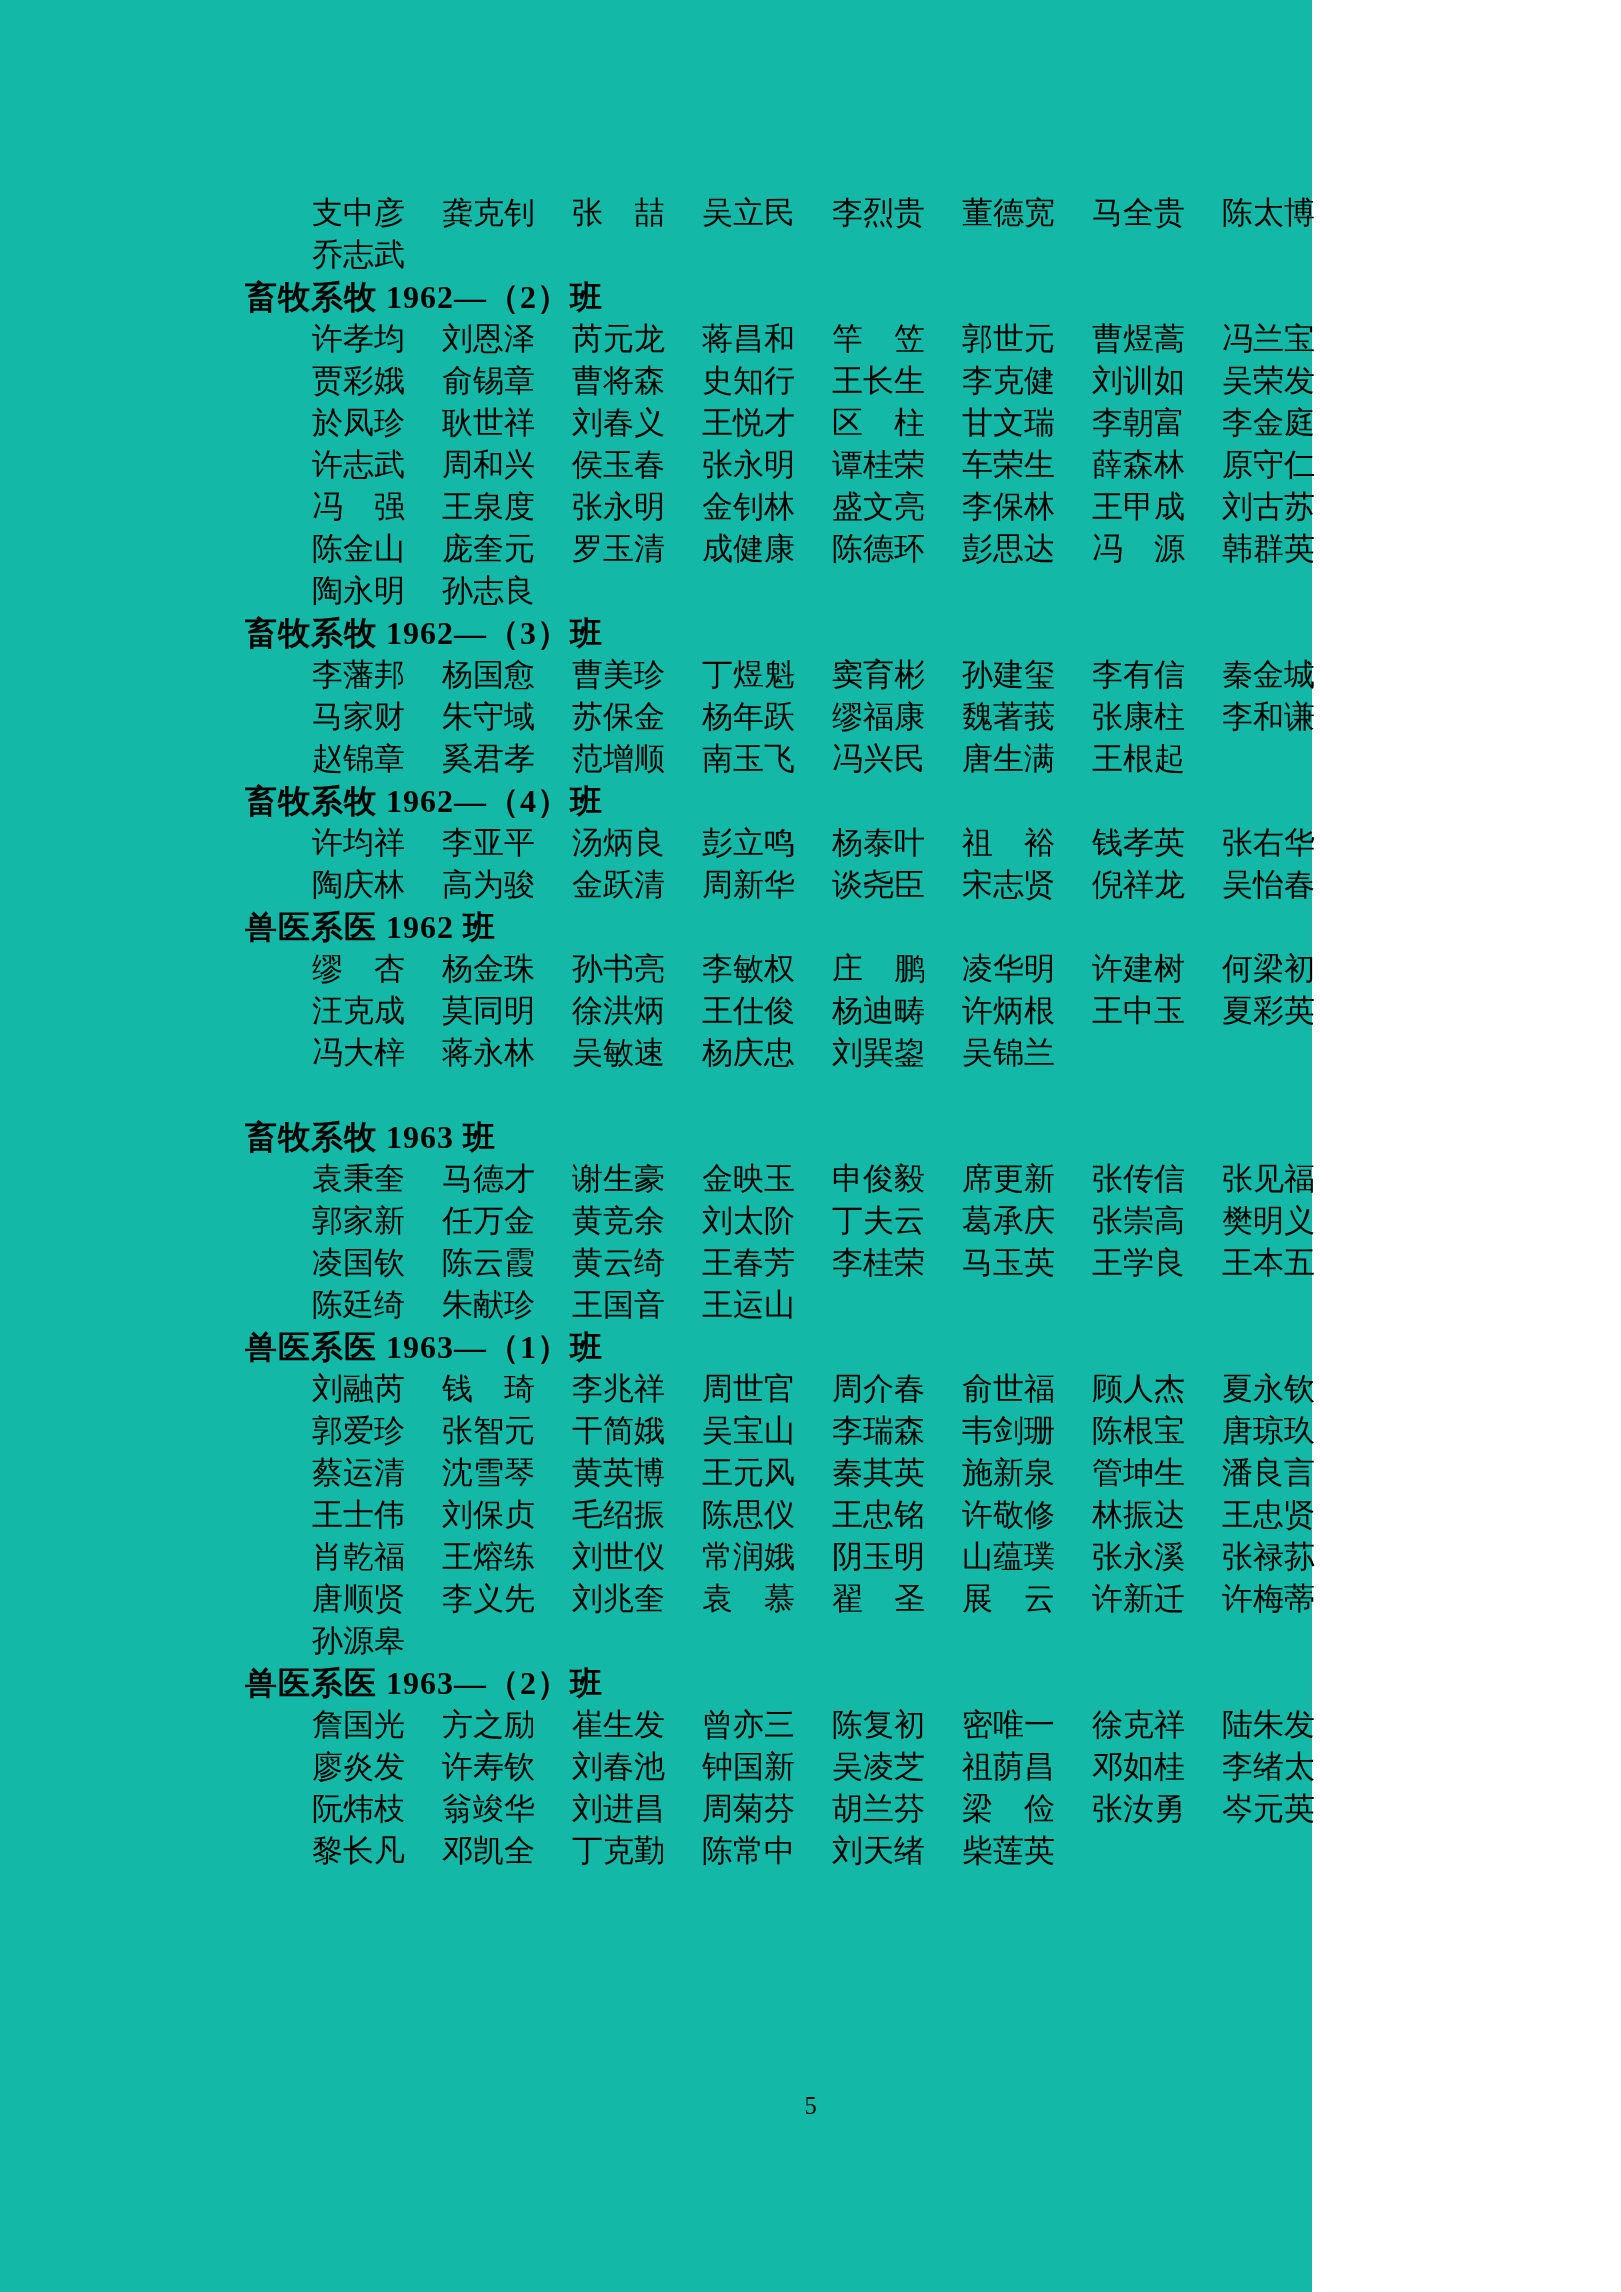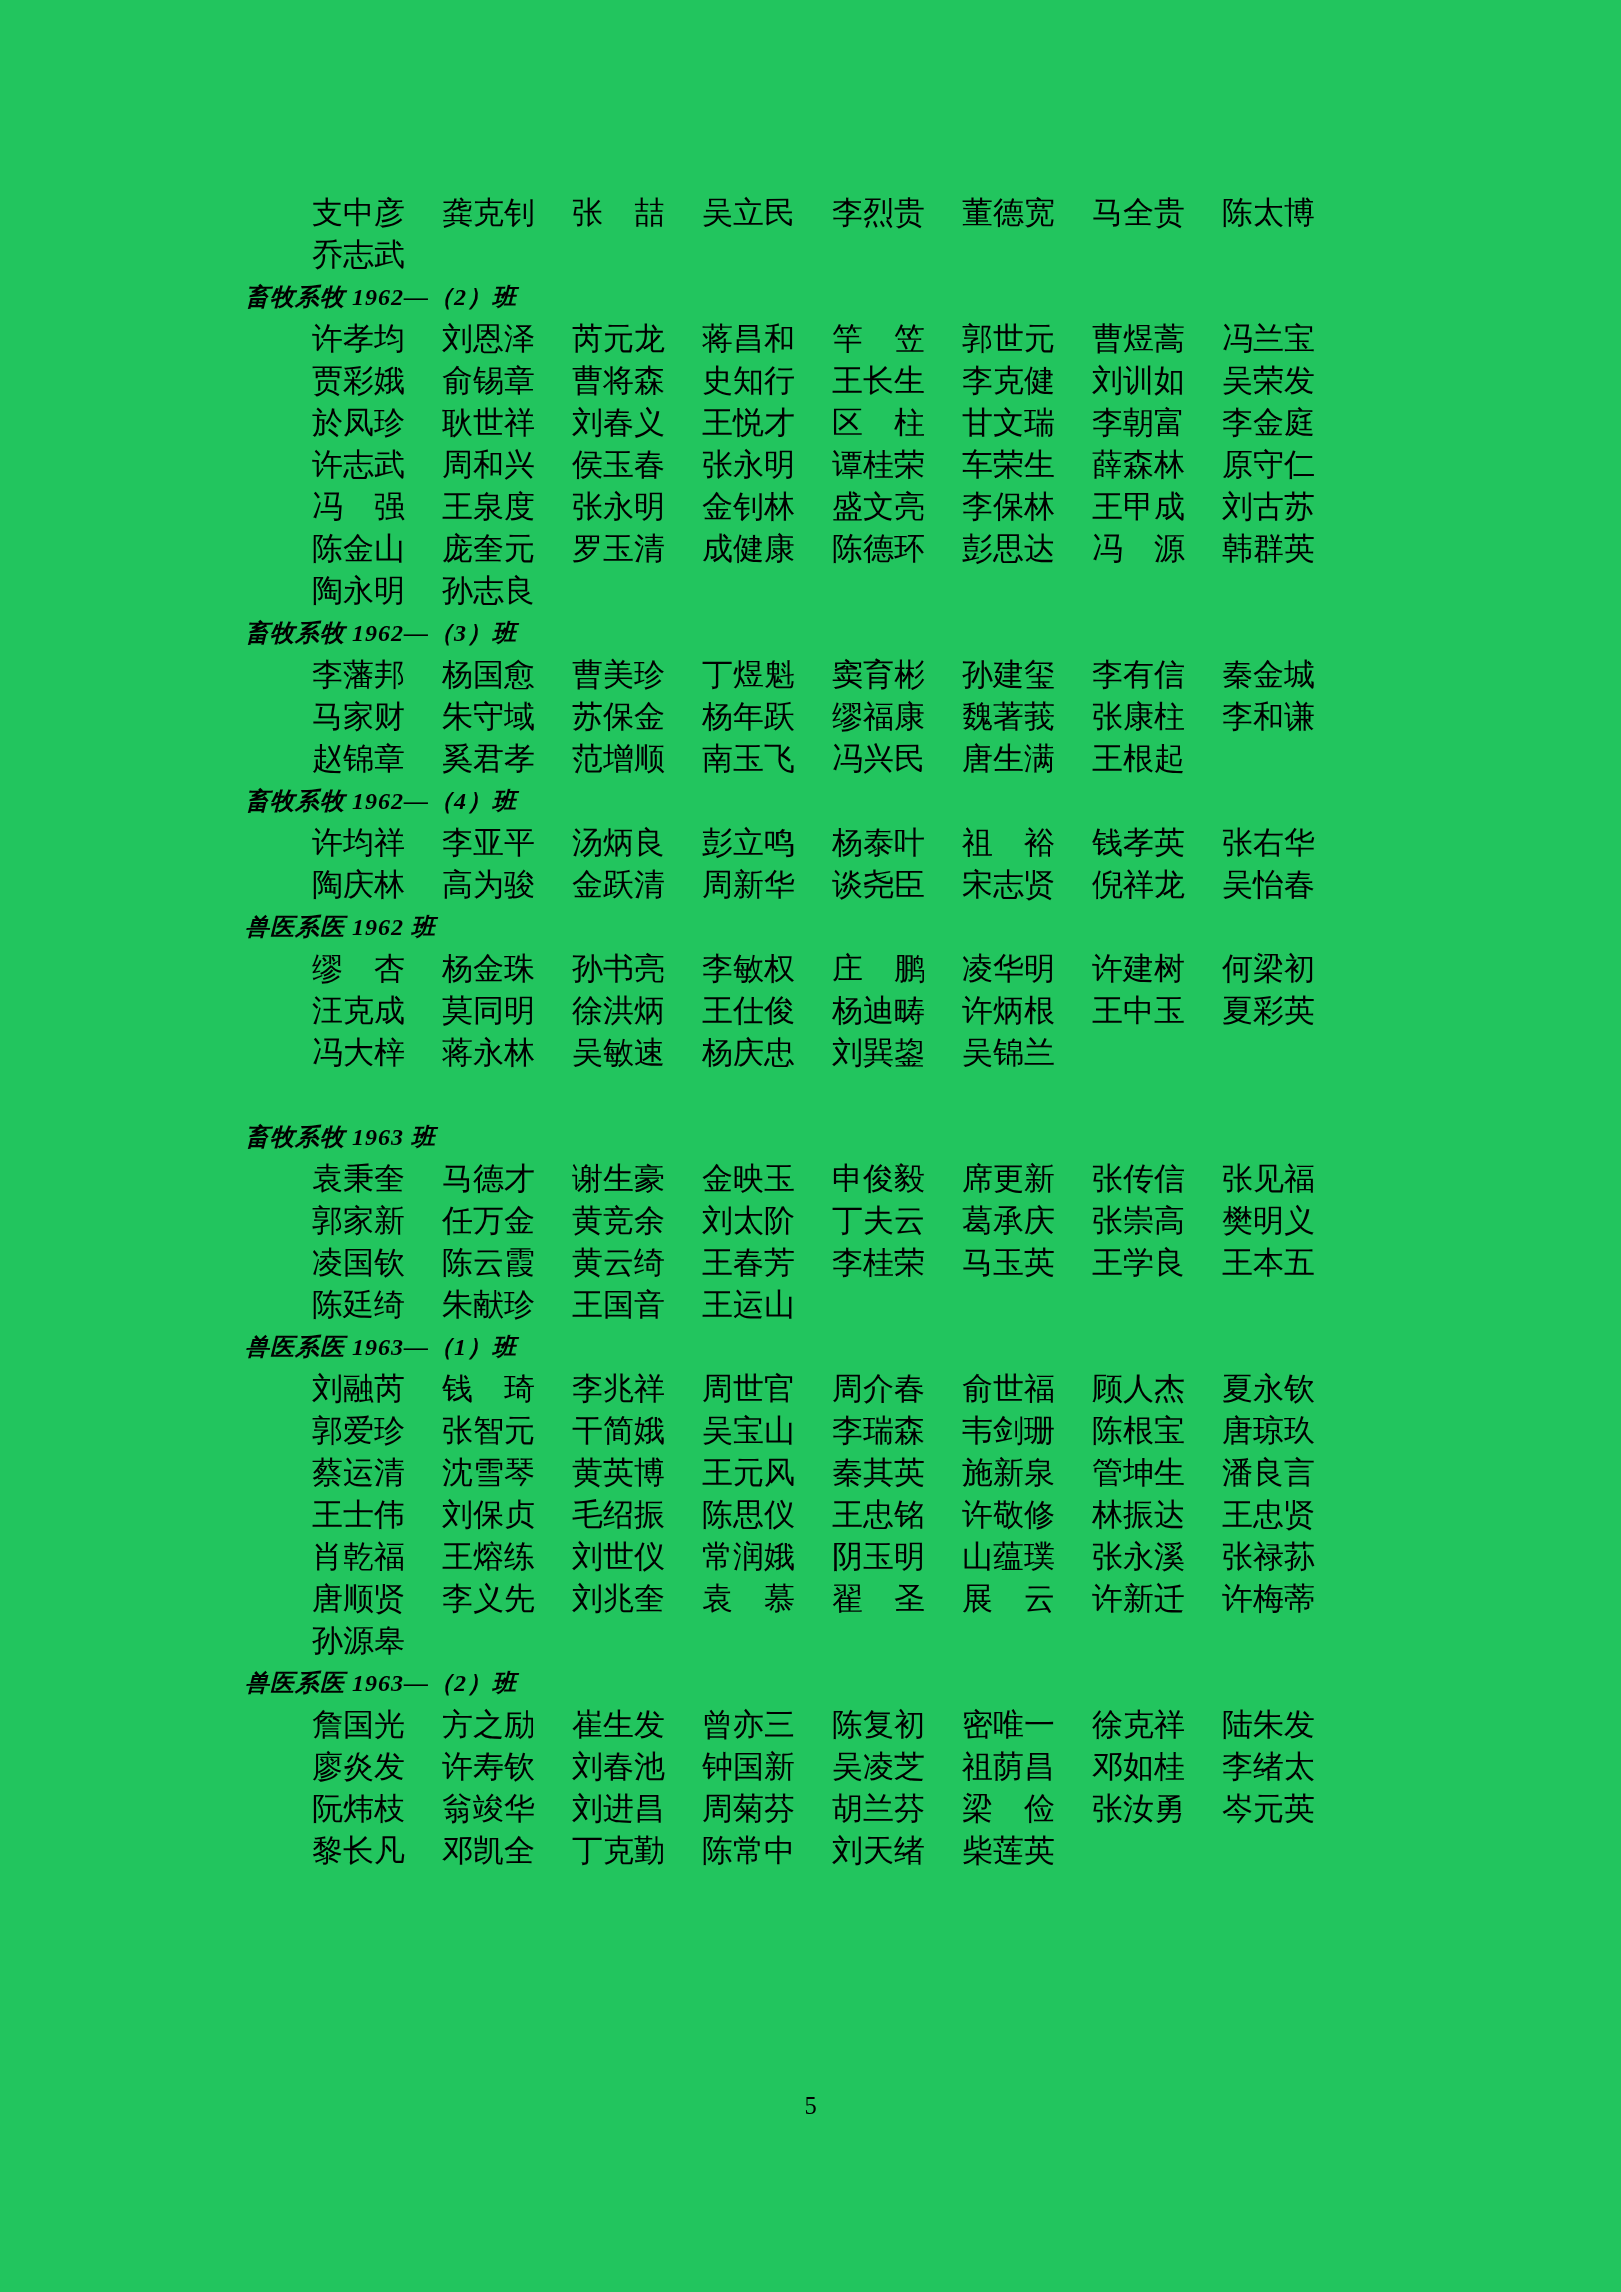--- a/index.html
+++ b/index.html
@@ -8,41 +8,40 @@
     height: 2293px;
     background: #ffffff;
     color: #000000;
     font-family: "Liberation Serif", "DejaVu Serif", serif;
     position: relative;
     overflow: hidden;
   }
   #page {
     position: absolute;
     top: 0; left: 0;
-    width: 1621px;
+    width: 1312px;
     height: 2293px;
-    background: #22c55e;
+    background: #14b8a6;
   }
   #roster {
     position: absolute;
     top: 192px;
     left: 0;
     width: 1621px;
   }
   .line {
     height: 42px;
     line-height: 42px;
     white-space: nowrap;
   }
   .header {
     padding-left: 245px;
     font-weight: bold;
-    font-size: 24px;
+    font-size: 32px;
     letter-spacing: 1px;
-    font-style: italic;
   }
   .row {
     padding-left: 312px;
     display: flex;
   }
   .name {
     display: inline-block;
     width: 130px;
     font-size: 31px;
     flex: 0 0 130px;

